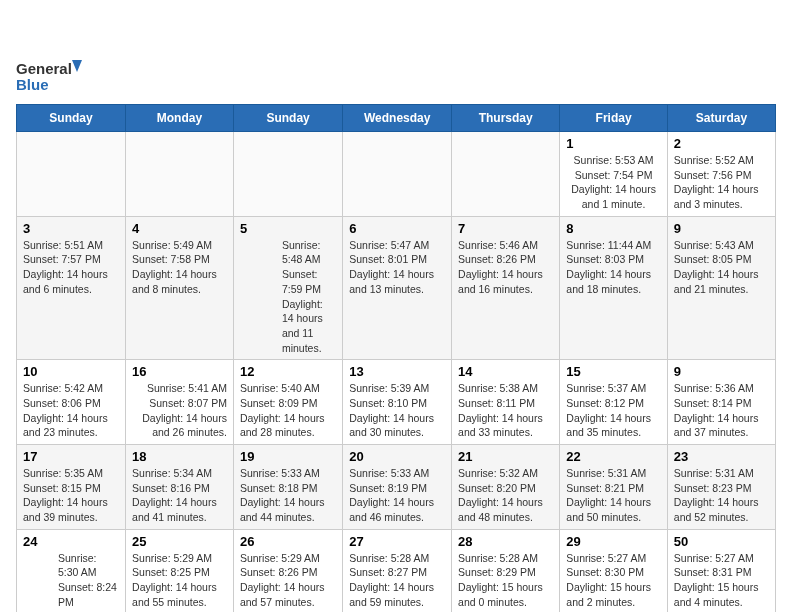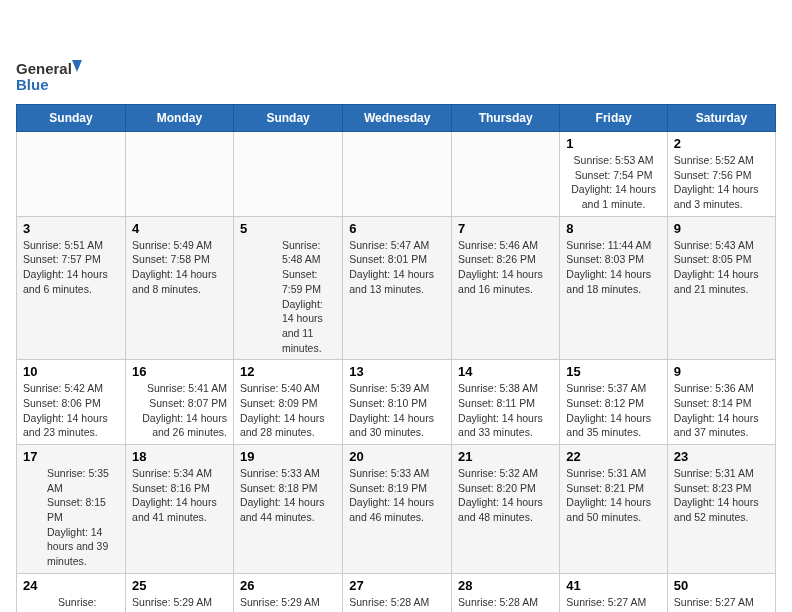--- a/index.html
+++ b/index.html
@@ -206,21 +206,21 @@
         <td>
           <div class="day-number">9</div>
           <div class="day-info" style="white-space: pre-line;">Sunrise: 5:36 AM
 Sunset: 8:14 PM
 Daylight: 14 hours and 37 minutes.</div>
         </td>
       </tr>
       <tr>
         <td>
           <div class="day-number">17</div>
-          <div class="day-info" style="white-space: pre-line; margin-left: 24px;">Sunrise: 5:35 AM
+          <div class="day-info" style="white-space: pre-line;">Sunrise: 5:35 AM
 Sunset: 8:15 PM
 Daylight: 14 hours and 39 minutes.</div>
         </td>
         <td>
           <div class="day-number">18</div>
           <div class="day-info" style="white-space: pre-line;">Sunrise: 5:34 AM
 Sunset: 8:16 PM
 Daylight: 14 hours and 41 minutes.</div>
         </td>
         <td>
@@ -279,21 +279,21 @@
 Sunset: 8:27 PM
 Daylight: 14 hours and 59 minutes.</div>
         </td>
         <td>
           <div class="day-number">28</div>
           <div class="day-info" style="white-space: pre-line;">Sunrise: 5:28 AM
 Sunset: 8:29 PM
 Daylight: 15 hours and 0 minutes.</div>
         </td>
         <td>
-          <div class="day-number">41</div>
+          <div class="day-number">29</div>
           <div class="day-info" style="white-space: pre-line;">Sunrise: 5:27 AM
 Sunset: 8:30 PM
 Daylight: 15 hours and 2 minutes.</div>
         </td>
         <td>
           <div class="day-number">50</div>
           <div class="day-info" style="white-space: pre-line;">Sunrise: 5:27 AM
 Sunset: 8:31 PM
 Daylight: 15 hours and 4 minutes.</div>
         </td>

